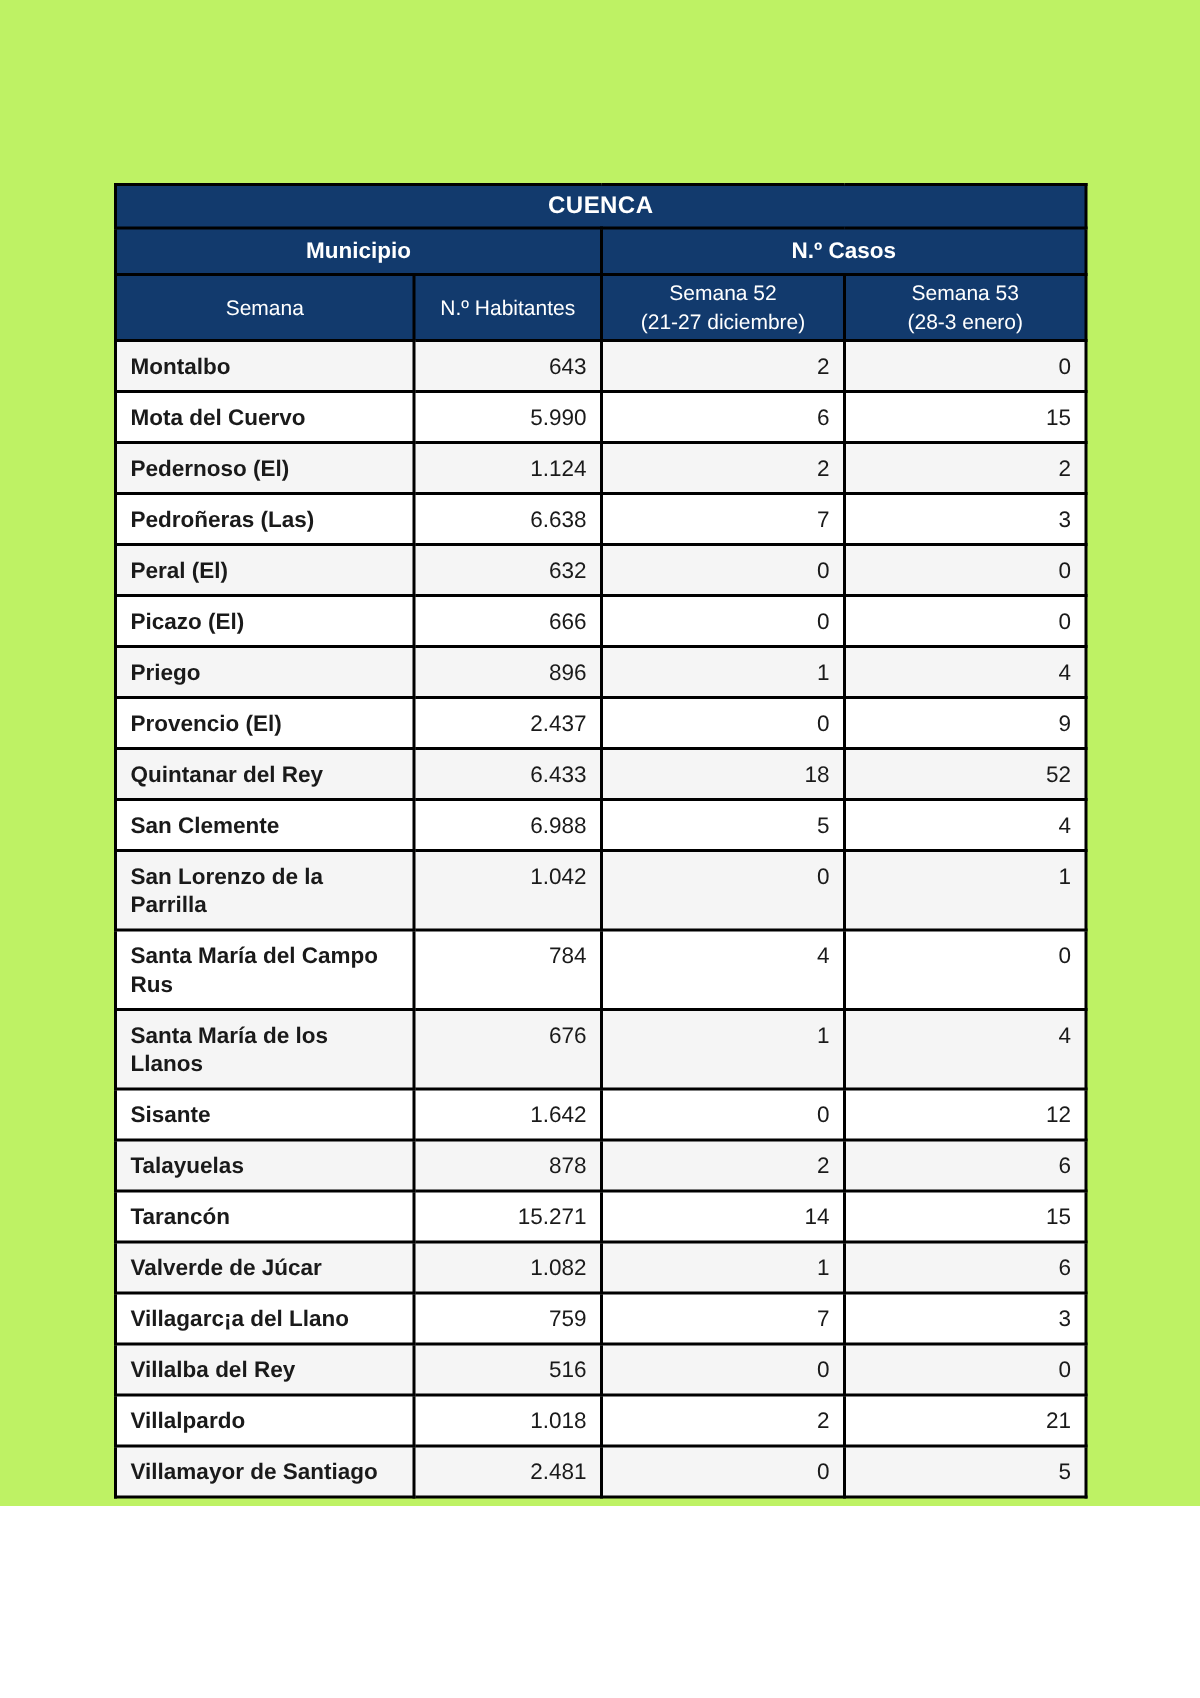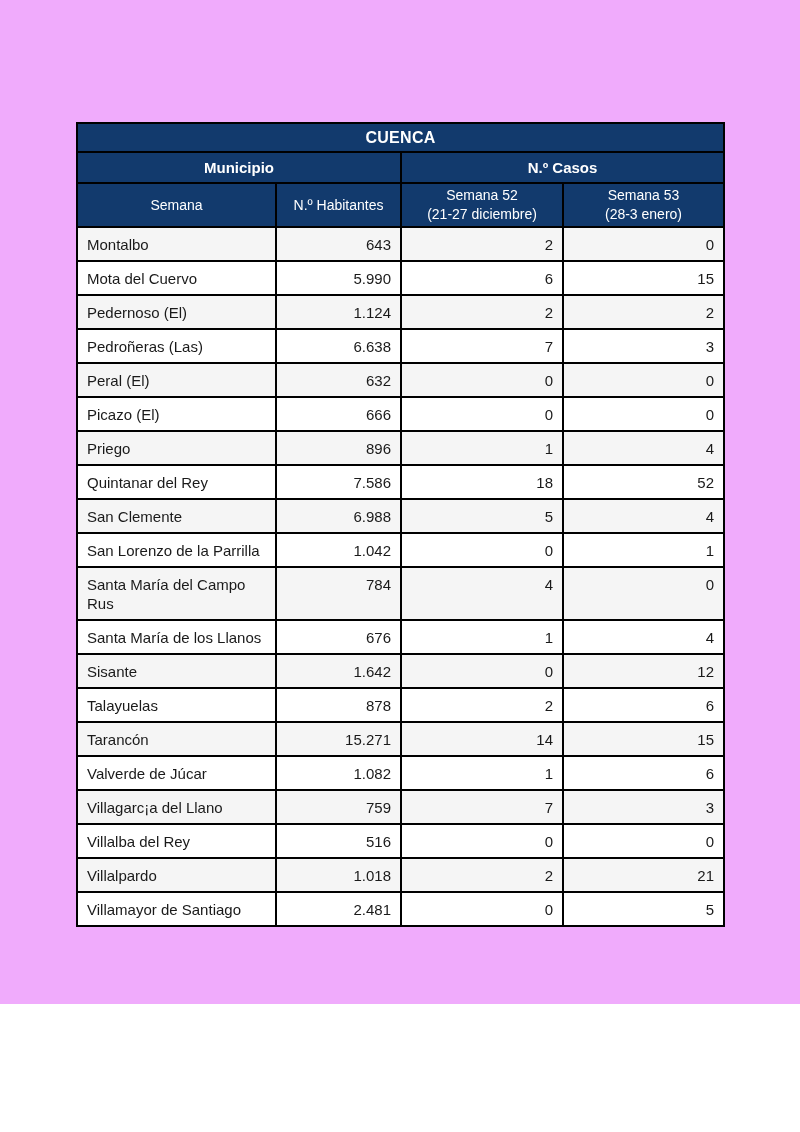--- a/index.html
+++ b/index.html
@@ -11,21 +11,21 @@
   * { margin: 0; padding: 0; box-sizing: border-box; }
   html, body { background: #ffffff; }
   body {
     font-family: "Liberation Sans", "DejaVu Sans", sans-serif;
     color: var(--text-color);
   }
   .page {
     position: relative;
     width: 800px;
     height: 1004px;
-    background: #f0abfc;
+    background: #bef264;
     overflow: hidden;
   }
   .table-wrap {
     position: absolute;
     left: 76px;
     top: 122px;
     width: 647px;
   }
   table {
     width: 100%;
@@ -63,21 +63,21 @@
     vertical-align: top;
     padding: 7px 9px 6px 9px;
     line-height: 19px;
     background: #ffffff;
   }
   tbody tr:nth-child(odd) td {
     background: var(--stripe-bg);
   }
   td.name-cell {
     text-align: left;
-    font-weight: normal;
+    font-weight: bold;
   }
   td.num-cell {
     text-align: right;
   }
   .footnote {
     position: absolute;
     left: 78px;
     top: 1060px;
     width: 648px;
     font-size: 15px;
@@ -155,22 +155,28 @@
             <td class="num-cell">0</td>
             <td class="num-cell">0</td>
           </tr>
           <tr>
             <td class="name-cell">Priego</td>
             <td class="num-cell">896</td>
             <td class="num-cell">1</td>
             <td class="num-cell">4</td>
           </tr>
           <tr>
+            <td class="name-cell">Provencio (El)</td>
+            <td class="num-cell">2.437</td>
+            <td class="num-cell">0</td>
+            <td class="num-cell">9</td>
+          </tr>
+          <tr>
             <td class="name-cell">Quintanar del Rey</td>
-            <td class="num-cell">7.586</td>
+            <td class="num-cell">6.433</td>
             <td class="num-cell">18</td>
             <td class="num-cell">52</td>
           </tr>
           <tr>
             <td class="name-cell">San Clemente</td>
             <td class="num-cell">6.988</td>
             <td class="num-cell">5</td>
             <td class="num-cell">4</td>
           </tr>
           <tr>

